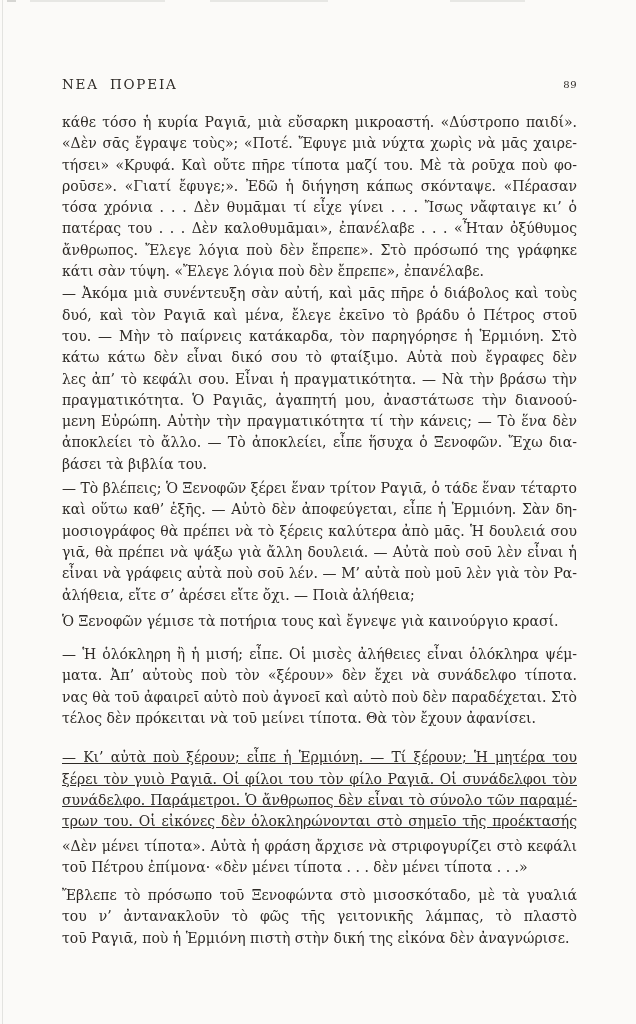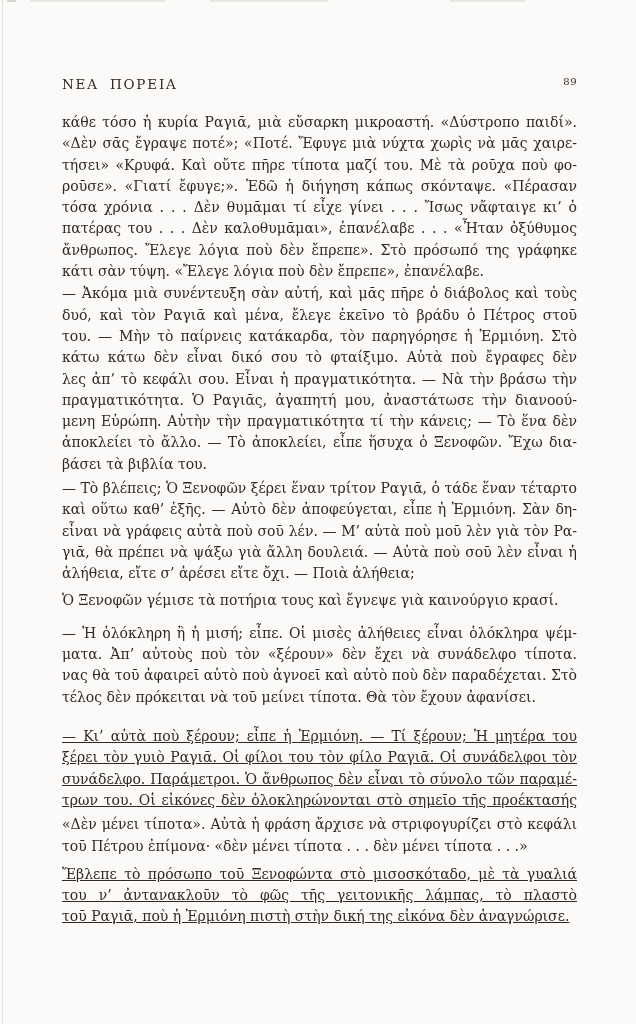--- a/index.html
+++ b/index.html
@@ -23,21 +23,21 @@
   }
   .top-dash { position: absolute; top: 0; height: 2px; background: #e7e7e4; }
   .top-dash.d1 { left: 30px;  width: 135px; }
   .top-dash.d2 { left: 210px; width: 118px; }
   .top-dash.d3 { left: 450px; width: 75px;  }
   .top-dash.d4 { left: 7px;   width: 9px; background: #d6d6d3; }
 
   
   .header {
     position: absolute; top: 76px; left: 62px; width: 515px;
-    display: flex; justify-content: space-between; align-items: flex-start;
+    display: flex; justify-content: space-between; align-items: center;
   }
   .title {
     font-size: 13.5px;
     letter-spacing: 1.8px;
     word-spacing: 5px;
   }
   .pageno { font-size: 10px; letter-spacing: 0.5px; }
 
   
   .body-text {
@@ -65,21 +65,21 @@
   <div class="top-dash d4"></div>
 
   <div class="header">
     <span class="title">ΝΕΑ ΠΟΡΕΙΑ</span>
     <span class="pageno">89</span>
   </div>
 
   <div class="body-text">
       <div class="para">
         <div class="line">κάθε τόσο ἡ κυρία Ραγιᾶ, μιὰ εὔσαρκη μικροαστή. «Δύστροπο παιδί».</div>
-        <div class="line">«Δὲν σᾶς ἔγραψε ποτέ»; «Ποτέ. Ἔφυγε μιὰ νύχτα χωρὶς νὰ μᾶς χαιρε-</div>
+        <div class="line">«Δὲν σᾶς ἔγραψε τοὺς»; «Ποτέ. Ἔφυγε μιὰ νύχτα χωρὶς νὰ μᾶς χαιρε-</div>
         <div class="line">τήσει» «Κρυφά. Καὶ οὔτε πῆρε τίποτα μαζί του. Μὲ τὰ ροῦχα ποὺ φο-</div>
         <div class="line">ροῦσε». «Γιατί ἔφυγε;». Ἐδῶ ἡ διήγηση κάπως σκόνταψε. «Πέρασαν</div>
         <div class="line">τόσα χρόνια . . . Δὲν θυμᾶμαι τί εἶχε γίνει . . . Ἴσως νἄφταιγε κι’ ὁ</div>
         <div class="line">πατέρας του . . . Δὲν καλοθυμᾶμαι», ἐπανέλαβε . . . «Ἦταν ὀξύθυμος</div>
         <div class="line">ἄνθρωπος. Ἔλεγε λόγια ποὺ δὲν ἔπρεπε». Στὸ πρόσωπό της γράφηκε</div>
         <div class="line last">κάτι σὰν τύψη. «Ἔλεγε λόγια ποὺ δὲν ἔπρεπε», ἐπανέλαβε.</div>
       </div>
       <div class="para" style="margin-top: 1px;">
         <div class="line">— Ἀκόμα μιὰ συνέντευξη σὰν αὐτή, καὶ μᾶς πῆρε ὁ διάβολος καὶ τοὺς</div>
         <div class="line">δυό, καὶ τὸν Ραγιᾶ καὶ μένα, ἔλεγε ἐκεῖνο τὸ βράδυ ὁ Πέτρος στοῦ Χαρί-</div>
@@ -87,22 +87,23 @@
         <div class="line">κάτω κάτω δὲν εἶναι δικό σου τὸ φταίξιμο. Αὐτὰ ποὺ ἔγραφες δὲν τἄβγα-</div>
         <div class="line">λες ἀπ’ τὸ κεφάλι σου. Εἶναι ἡ πραγματικότητα. — Νὰ τὴν βράσω τὴν</div>
         <div class="line">πραγματικότητα. Ὁ Ραγιᾶς, ἀγαπητή μου, ἀναστάτωσε τὴν διανοού-</div>
         <div class="line">μενη Εὐρώπη. Αὐτὴν τὴν πραγματικότητα τί τὴν κάνεις; — Τὸ ἕνα δὲν</div>
         <div class="line">ἀποκλείει τὸ ἄλλο. — Τὸ ἀποκλείει, εἶπε ἥσυχα ὁ Ξενοφῶν. Ἔχω δια-</div>
         <div class="line last">βάσει τὰ βιβλία του.</div>
       </div>
       <div class="para" style="margin-top: 3px;">
         <div class="line">— Τὸ βλέπεις; Ὁ Ξενοφῶν ξέρει ἕναν τρίτον Ραγιᾶ, ὁ τάδε ἕναν τέταρτο</div>
         <div class="line">καὶ οὕτω καθ’ ἑξῆς. — Αὐτὸ δὲν ἀποφεύγεται, εἶπε ἡ Ἑρμιόνη. Σὰν δη-</div>
+        <div class="line">μοσιογράφος θὰ πρέπει νὰ τὸ ξέρεις καλύτερα ἀπὸ μᾶς. Ἡ δουλειά σου</div>
+        <div class="line">γιᾶ, θὰ πρέπει νὰ ψάξω γιὰ ἄλλη δουλειά. — Αὐτὰ ποὺ σοῦ λὲν εἶναι ἡ</div>
         <div class="line">εἶναι νὰ γράφεις αὐτὰ ποὺ σοῦ λέν. — Μ’ αὐτὰ ποὺ μοῦ λὲν γιὰ τὸν Ρα-</div>
-        <div class="line">γιᾶ, θὰ πρέπει νὰ ψάξω γιὰ ἄλλη δουλειά. — Αὐτὰ ποὺ σοῦ λὲν εἶναι ἡ</div>
         <div class="line last">ἀλήθεια, εἴτε σ’ ἀρέσει εἴτε ὄχι. — Ποιὰ ἀλήθεια;</div>
       </div>
       <div class="para" style="margin-top: 5px;">
         <div class="line last">Ὁ Ξενοφῶν γέμισε τὰ ποτήρια τους καὶ ἔγνεψε γιὰ καινούργιο κρασί.</div>
       </div>
       <div class="para" style="margin-top: 12px;">
         <div class="line">— Ἡ ὁλόκληρη ἢ ἡ μισή; εἶπε. Οἱ μισὲς ἀλήθειες εἶναι ὁλόκληρα ψέμ-</div>
         <div class="line">ματα. Ἀπ’ αὐτοὺς ποὺ τὸν «ξέρουν» δὲν ἔχει νὰ συνάδελφο τίποτα. Καθέ-</div>
         <div class="line">νας θὰ τοῦ ἀφαιρεῖ αὐτὸ ποὺ ἀγνοεῖ καὶ αὐτὸ ποὺ δὲν παραδέχεται. Στὸ</div>
         <div class="line last">τέλος δὲν πρόκειται νὰ τοῦ μείνει τίποτα. Θὰ τὸν ἔχουν ἀφανίσει.</div>
@@ -110,19 +111,19 @@
       <div class="para" style="margin-top: 18px; text-decoration: underline;">
         <div class="line">— Κι’ αὐτὰ ποὺ ξέρουν; εἶπε ἡ Ἑρμιόνη. — Τί ξέρουν; Ἡ μητέρα του</div>
         <div class="line">ξέρει τὸν γυιὸ Ραγιᾶ. Οἱ φίλοι του τὸν φίλο Ραγιᾶ. Οἱ συνάδελφοι τὸν</div>
         <div class="line">συνάδελφο. Παράμετροι. Ὁ ἄνθρωπος δὲν εἶναι τὸ σύνολο τῶν παραμέ-</div>
         <div class="line">τρων του. Οἱ εἰκόνες δὲν ὁλοκληρώνονται στὸ σημεῖο τῆς προέκτασής τους.</div>
       </div>
       <div class="para" style="margin-top: 3px;">
         <div class="line">«Δὲν μένει τίποτα». Αὐτὰ ἡ φράση ἄρχισε νὰ στριφογυρίζει στὸ κεφάλι</div>
         <div class="line last">τοῦ Πέτρου ἐπίμονα· «δὲν μένει τίποτα . . . δὲν μένει τίποτα . . .»</div>
       </div>
-      <div class="para" style="margin-top: 7px; text-decoration: underline;">
+      <div class="para" style="margin-top: 7px;">
         <div class="line">Ἔβλεπε τὸ πρόσωπο τοῦ Ξενοφώντα στὸ μισοσκόταδο, μὲ τὰ γυαλιά</div>
         <div class="line">του ν’ ἀντανακλοῦν τὸ φῶς τῆς γειτονικῆς λάμπας, τὸ πλαστὸ πρόσωπο</div>
         <div class="line last">τοῦ Ραγιᾶ, ποὺ ἡ Ἑρμιόνη πιστὴ στὴν δική της εἰκόνα δὲν ἀναγνώρισε.</div>
       </div>
     </div>
 </div>
 
 </body></html>

